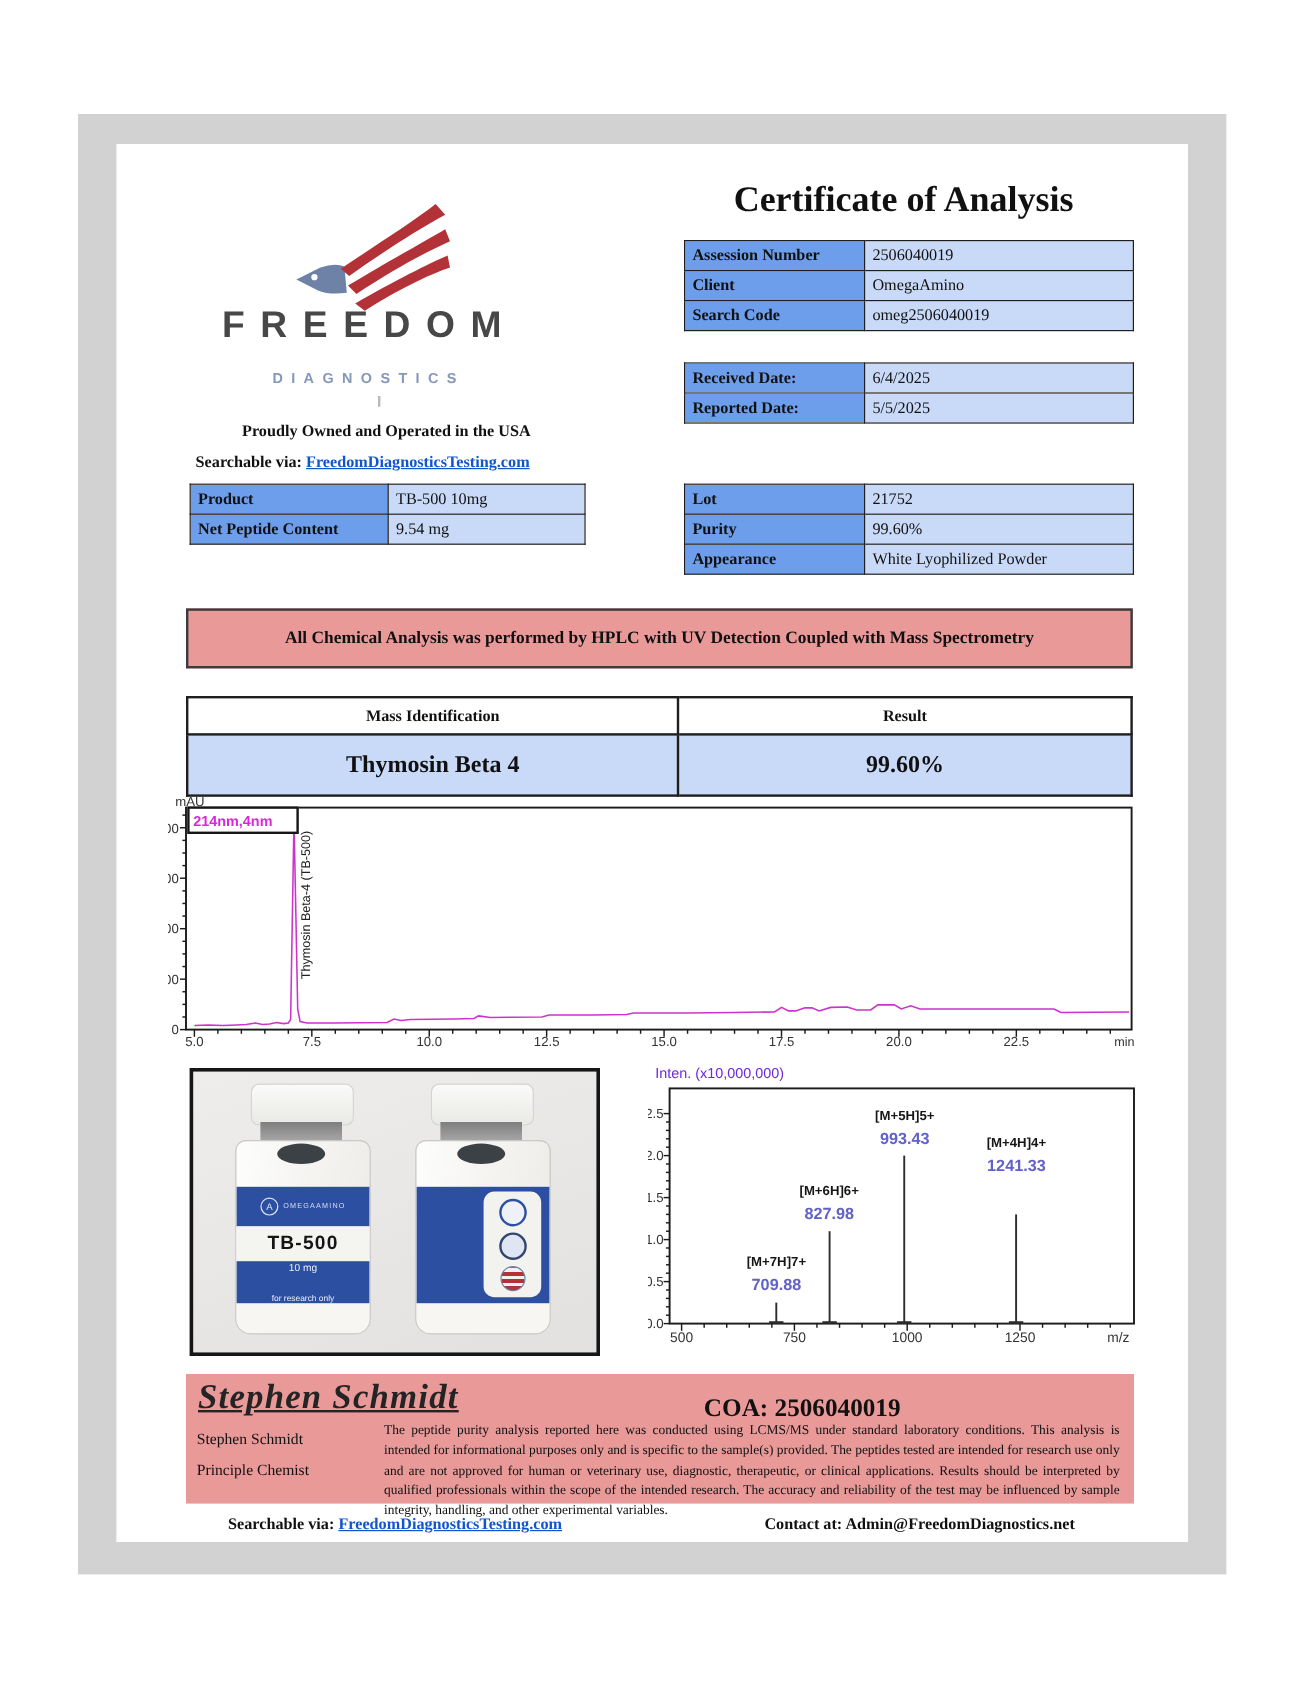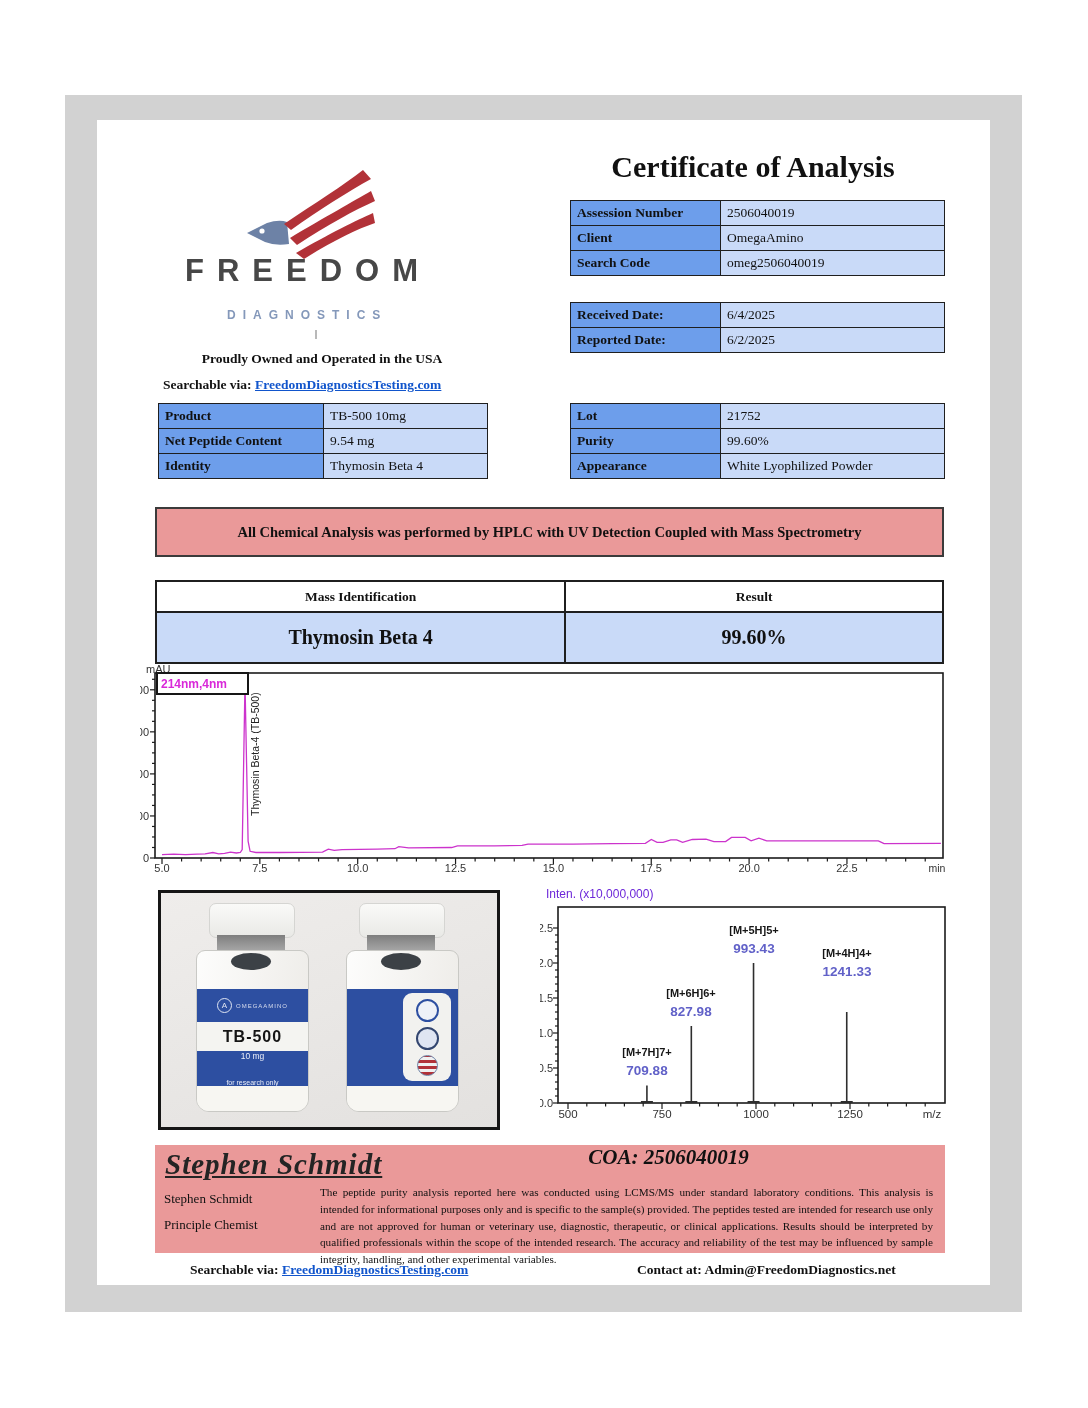--- a/index.html
+++ b/index.html
@@ -115,42 +115,38 @@
         <col style="width:150px">
         <col>
       </colgroup>
     <tbody>
         <tr>
           <td class="lbl">Received Date:</td>
           <td class="val">6/4/2025</td>
         </tr>
     <tr>
           <td class="lbl">Reported Date:</td>
-          <td class="val">6/2/2025</td>
+          <td class="val">5/5/2025</td>
         </tr>
   </tbody>
     </table>
 
   <table class="coa abs" style="left:61px;top:283px;width:330px;">
     <colgroup>
         <col style="width:165px">
         <col>
       </colgroup>
     <tbody>
         <tr>
           <td class="lbl">Product</td>
           <td class="val">TB-500 10mg</td>
         </tr>
     <tr>
           <td class="lbl">Net Peptide Content</td>
           <td class="val">9.54 mg</td>
-        </tr>
-    <tr>
-          <td class="lbl">Identity</td>
-          <td class="val">Thymosin Beta 4</td>
         </tr>
   </tbody>
     </table>
 
   <table class="coa abs" style="left:473px;top:283px;width:375px;">
     <colgroup>
         <col style="width:150px">
         <col>
       </colgroup>
     <tbody>
@@ -390,21 +386,21 @@
       <div class="mz">993.43</div>
     </div>
     <div class="ms-peak" style="left:257px;top:61px;">
       <div class="ion">[M+4H]4+</div>
       <div class="mz">1241.33</div>
     </div>
   </div>
 
   <div class="abs sigblock" style="left:58px;top:1025px;width:790px;height:108px;">
     <div class="abs sig-script" style="left:10px;top:3px;">Stephen Schmidt</div>
-    <div class="abs coa-head" style="left:30%;top:0;width:70%;font-style:italic;">COA: 2506040019</div>
+    <div class="abs coa-head" style="left:30%;top:16px;width:70%;">COA: 2506040019</div>
     <div class="abs sig-name" style="left:9px;top:46px;">Stephen Schmidt</div>
     <div class="abs sig-name" style="left:9px;top:72px;">Principle Chemist</div>
     <div class="abs disclaimer" style="left:165px;top:39px;width:613px;">The peptide purity analysis reported here was conducted using LCMS/MS under standard laboratory conditions. This analysis is intended for informational purposes only and is specific to the sample(s) provided. The peptides tested are intended for research use only and are not approved for human or veterinary use, diagnostic, therapeutic, or clinical applications. Results should be interpreted by qualified professionals within the scope of the intended research. The accuracy and reliability of the test may be influenced by sample integrity, handling, and other experimental variables.</div>
   </div>
 
   <div class="abs footer-b" style="left:93px;top:1142px;">
     <span>Searchable via:</span>
     <a class="doc-link" href="#">FreedomDiagnosticsTesting.com</a>
   </div>
   <div class="abs footer-b" style="left:540px;top:1142px;">Contact at: Admin@FreedomDiagnostics.net</div>

